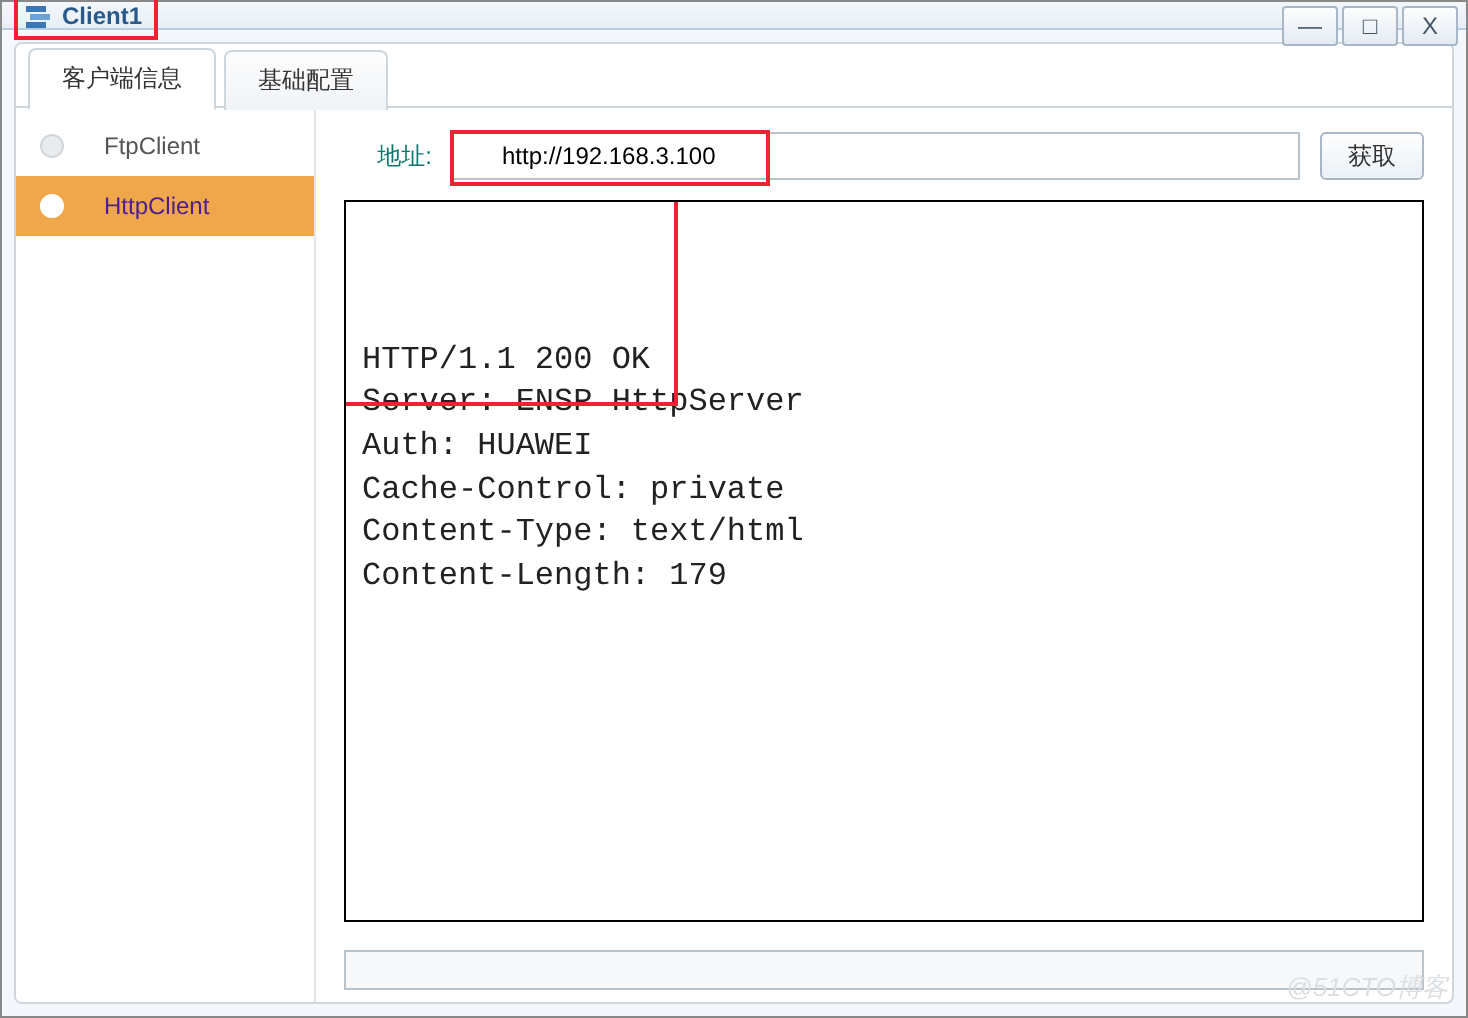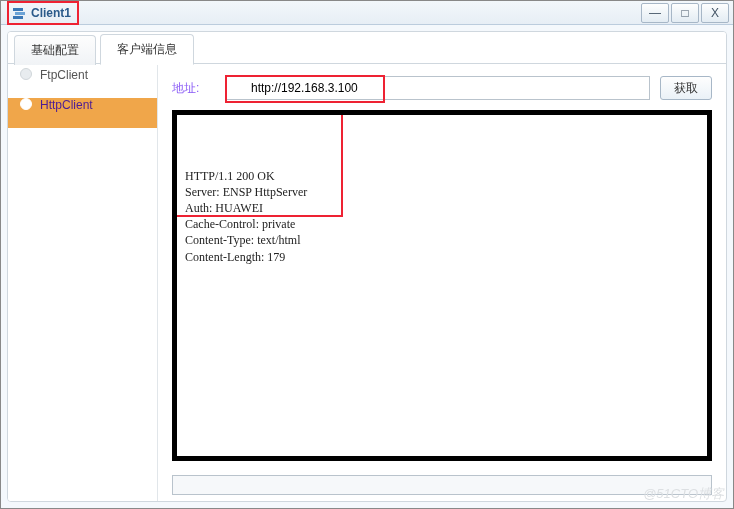--- a/index.html
+++ b/index.html
@@ -15,21 +15,21 @@
   }
   .window {
     border: 1px solid #888;
     width: 734px;
     height: 509px;
     background: #f4f8fc;
     display: flex;
     flex-direction: column;
   }
   .titlebar {
-    height: 24px;
+    height: 14px;
     background: linear-gradient(#f2f7fb, #e7eef5);
     border-bottom: 1px solid #bcd;
     display: flex;
     align-items: center;
     padding: 0 6px;
     position: relative;
   }
   .titlebar .icon {
     width: 16px; height: 16px;
     display: inline-flex; align-items: center; justify-content: center;
@@ -106,23 +106,24 @@
     overflow: hidden;
   }
   .sidebar {
     width: 150px;
     border-right: 1px solid #e1e6ea;
     background: #fff;
     padding-top: 4px;
   }
   .side-item {
     display: flex;
+    align-items: center;
     height: 30px;
     padding: 0 12px;
-    gap: 8px;
+    gap: 20px;
     cursor: pointer;
     color: #555;
   }
   .side-item.active {
     background: #f0a64a;
     color: #4c1d95;
   }
   .side-dot {
     width: 12px; height: 12px;
     border-radius: 50%;
@@ -141,22 +142,22 @@
     gap: 10px;
     overflow: hidden;
   }
   .row {
     display: flex;
     align-items: center;
     gap: 10px;
   }
   .label {
     width: 44px;
-    text-align: left;
-    color: #8b5cf6;
+    text-align: right;
+    color: #0f766e;
   }
   .url-wrap {
     flex: 1;
     display: flex;
     align-items: stretch;
     height: 24px;
     border: 1px solid #b9c3cc;
     background: #fff;
     position: relative;
   }
@@ -182,25 +183,25 @@
     height: 24px;
     border: 1px solid #a7b7c7;
     background: linear-gradient(#fefefe, #eaf1f7);
     border-radius: 3px;
     cursor: pointer;
     font-size: 12px;
     color: #333;
   }
   .response {
     flex: 1;
-    border: 5px solid #000000;
+    border: 1px solid #000000;
     background: #fff;
     position: relative;
-    font-family: Liberation Serif, serif;
-    font-size: 12px;
+    font-family: Liberation Mono, monospace;
+    font-size: 16px;
     line-height: 1.35;
     color: #222;
     overflow: hidden;
     white-space: pre;
   }
   .response-inner {
     padding: 4px 8px;
   }
   .resp-hl {
     position: absolute;
@@ -245,22 +246,22 @@
     </div>
     <div class="win-controls">
       <div class="win-btn">—</div>
       <div class="win-btn">□</div>
       <div class="win-btn">X</div>
     </div>
   </div>
 
   <div class="content">
     <div class="tabs">
+      <div class="tab active">客户端信息</div>
       <div class="tab">基础配置</div>
-      <div class="tab active">客户端信息</div>
     </div>
     <div class="tab-strip-line"></div>
 
     <div class="body">
 
       <div class="sidebar">
         <div class="side-item">
           <span class="side-dot"></span>
           <span>FtpClient</span>
         </div>

